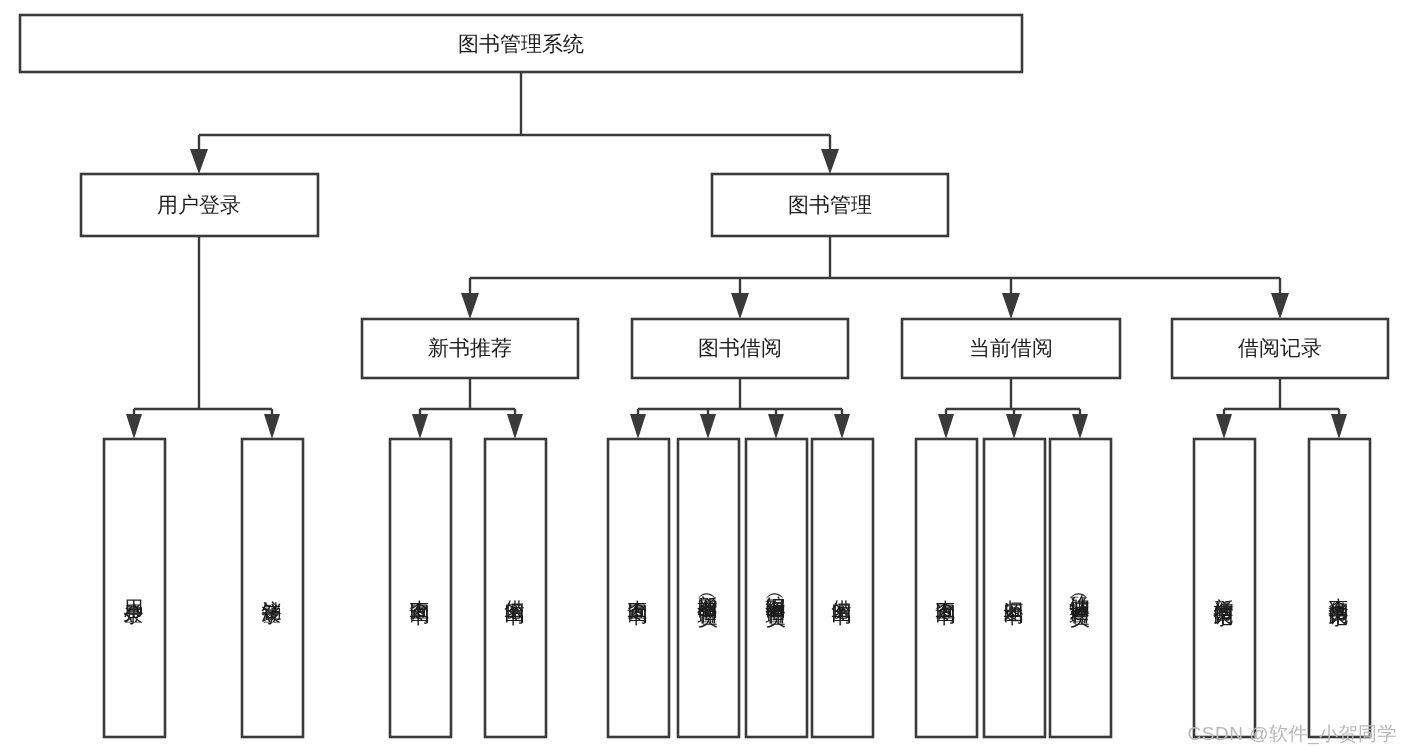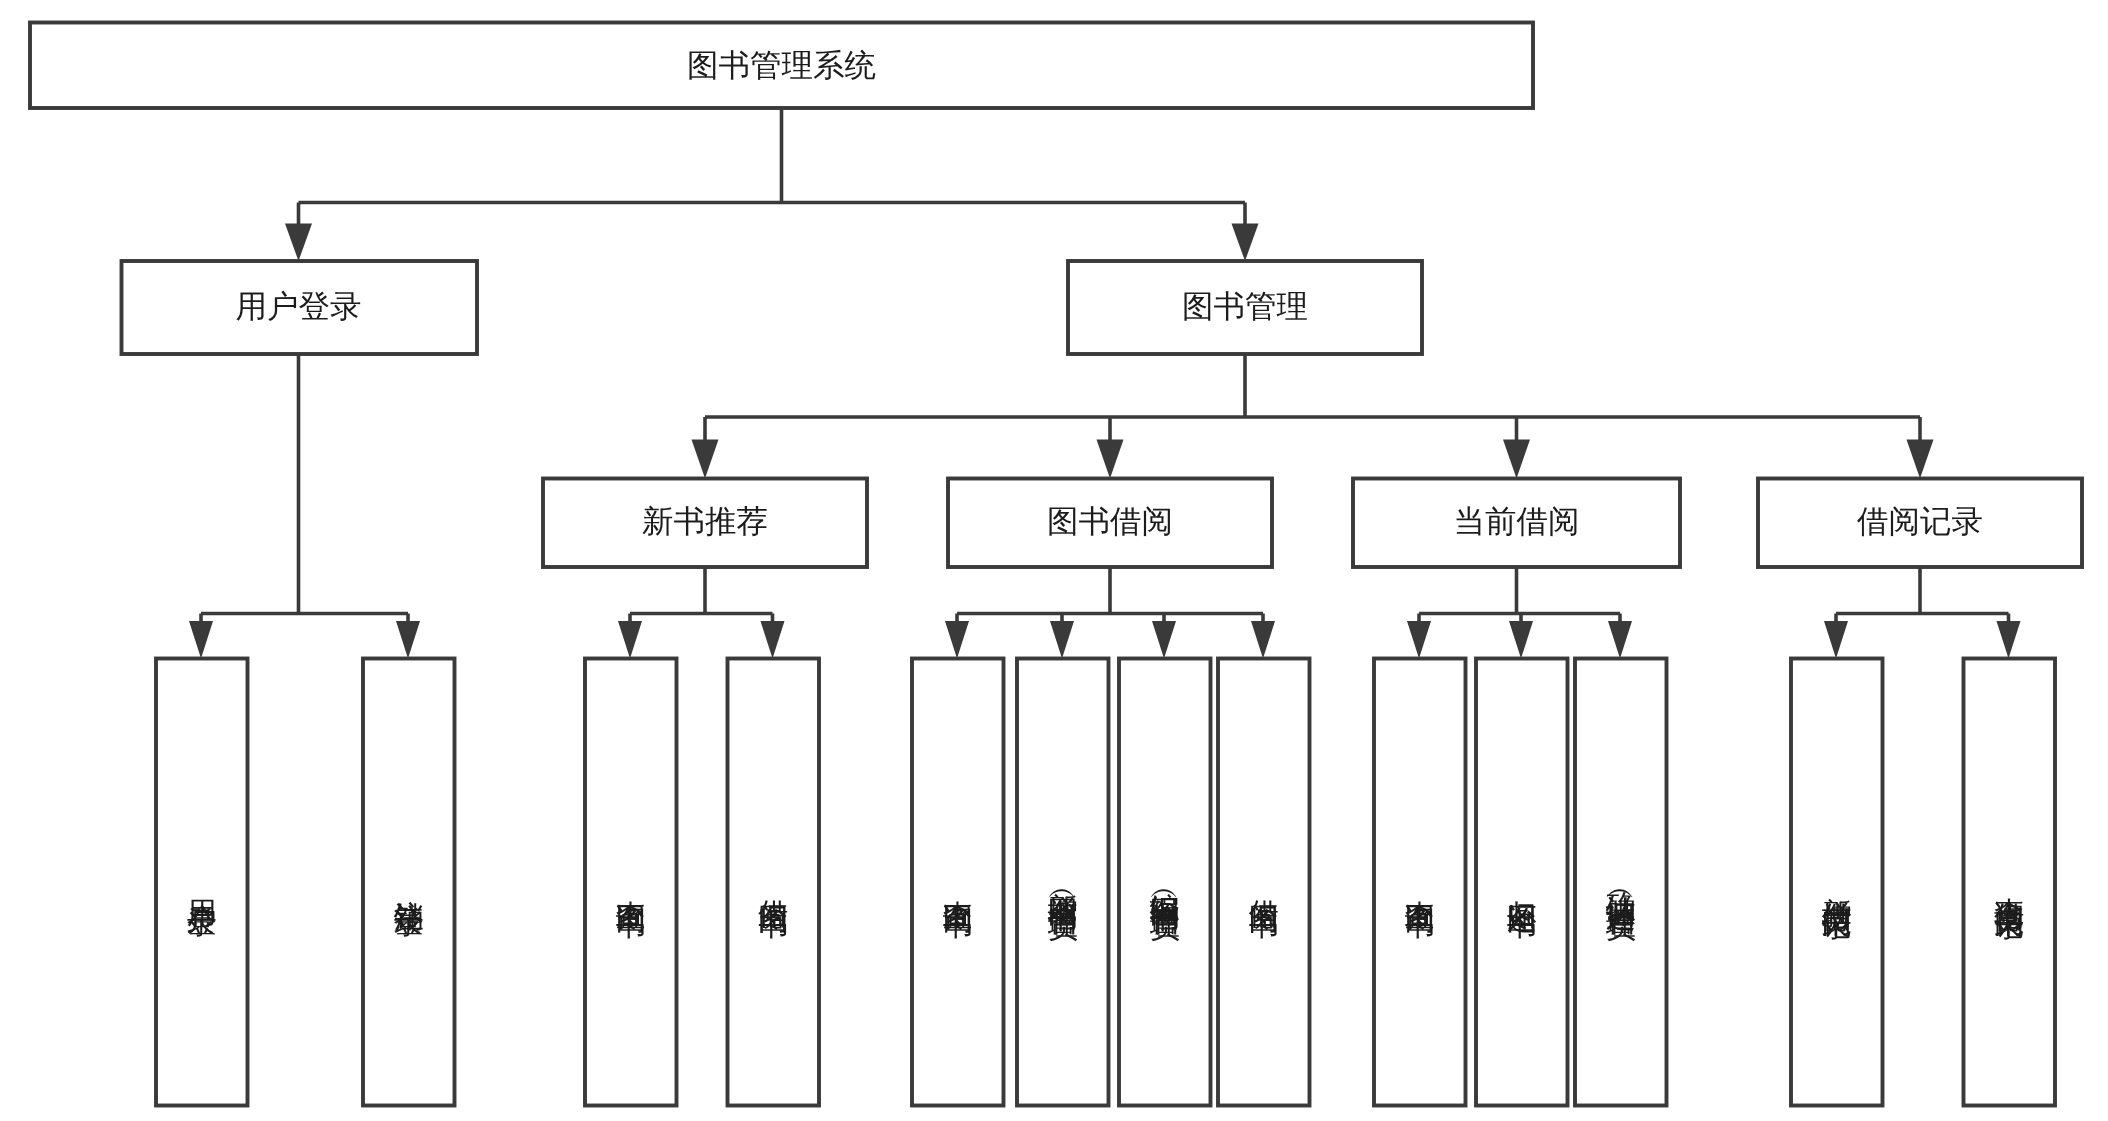--- a/index.html
+++ b/index.html
@@ -218,13 +218,14 @@
     <g>
       <rect class="node-box" x="1194" y="435" width="61" height="298"></rect>
       <text class="node-label vertical" x="1224" y="584">新增借阅记录</text>
     </g>
     <g>
       <rect class="node-box" x="1309" y="435" width="61" height="298"></rect>
       <text class="node-label vertical" x="1339" y="584">查询借阅记录</text>
     </g>
   </svg>
 
+  <div class="watermark">CSDN @软件_小贺同学</div>
 </div>
 
 </body></html>

